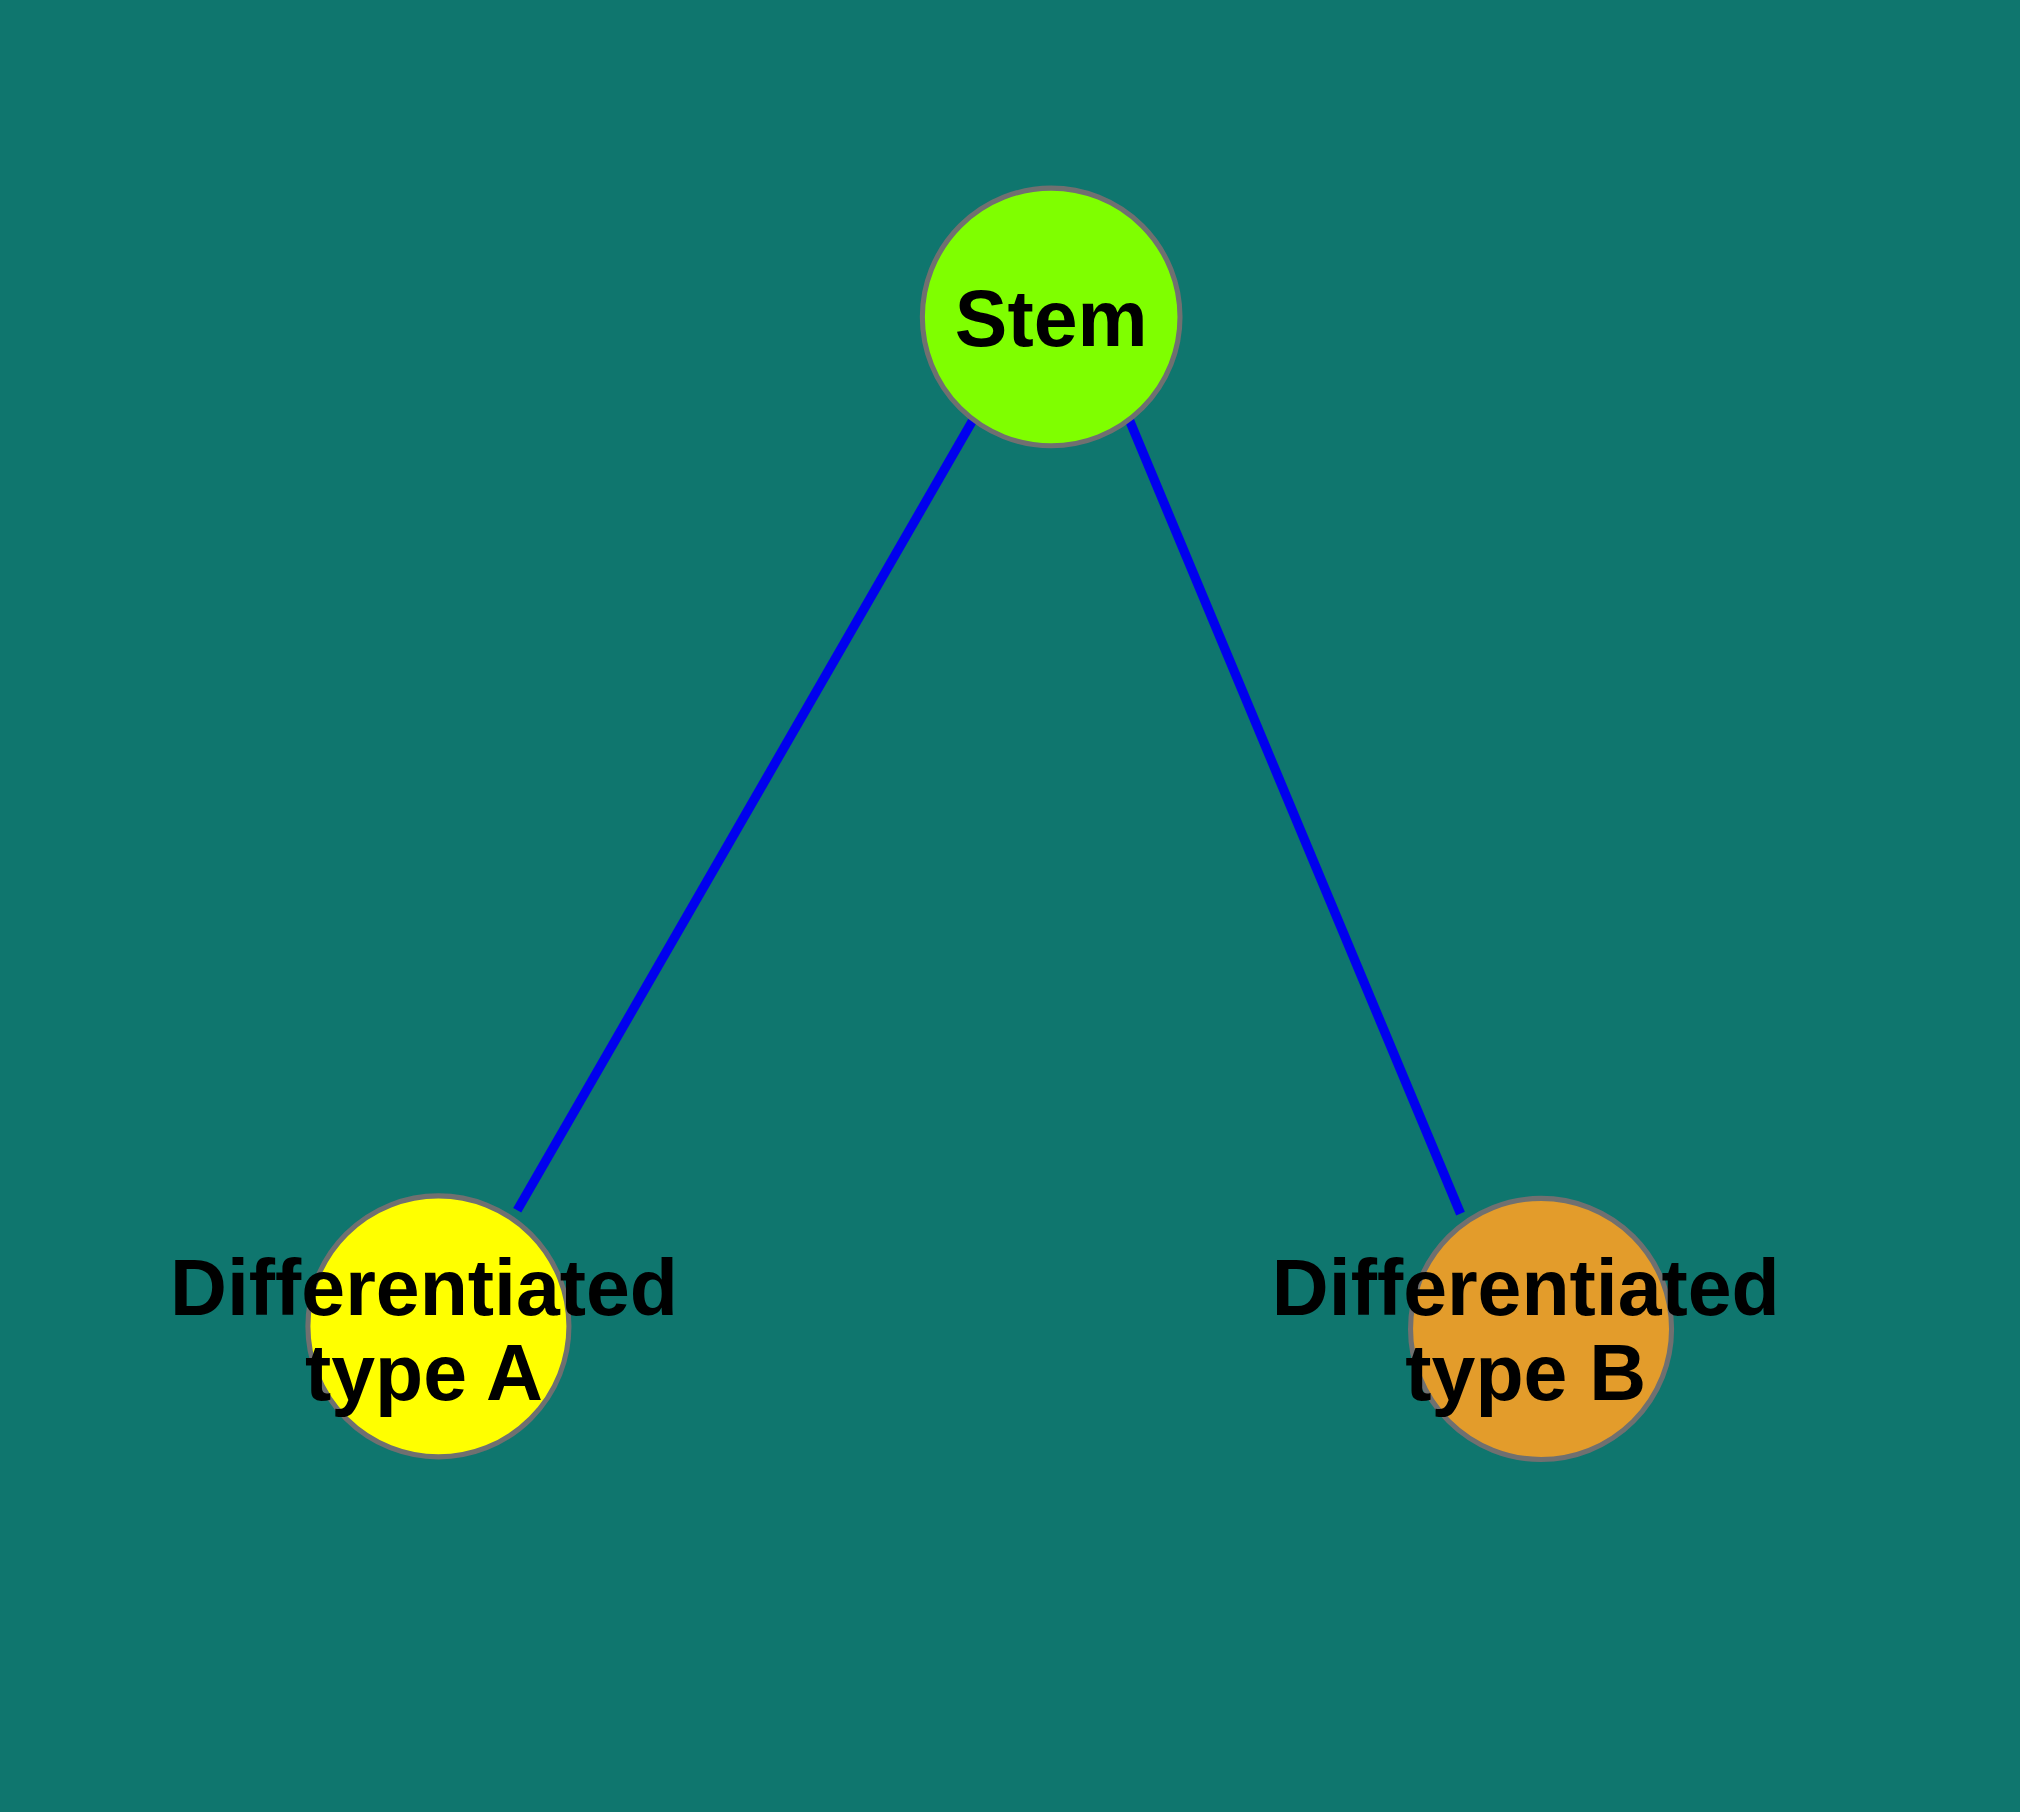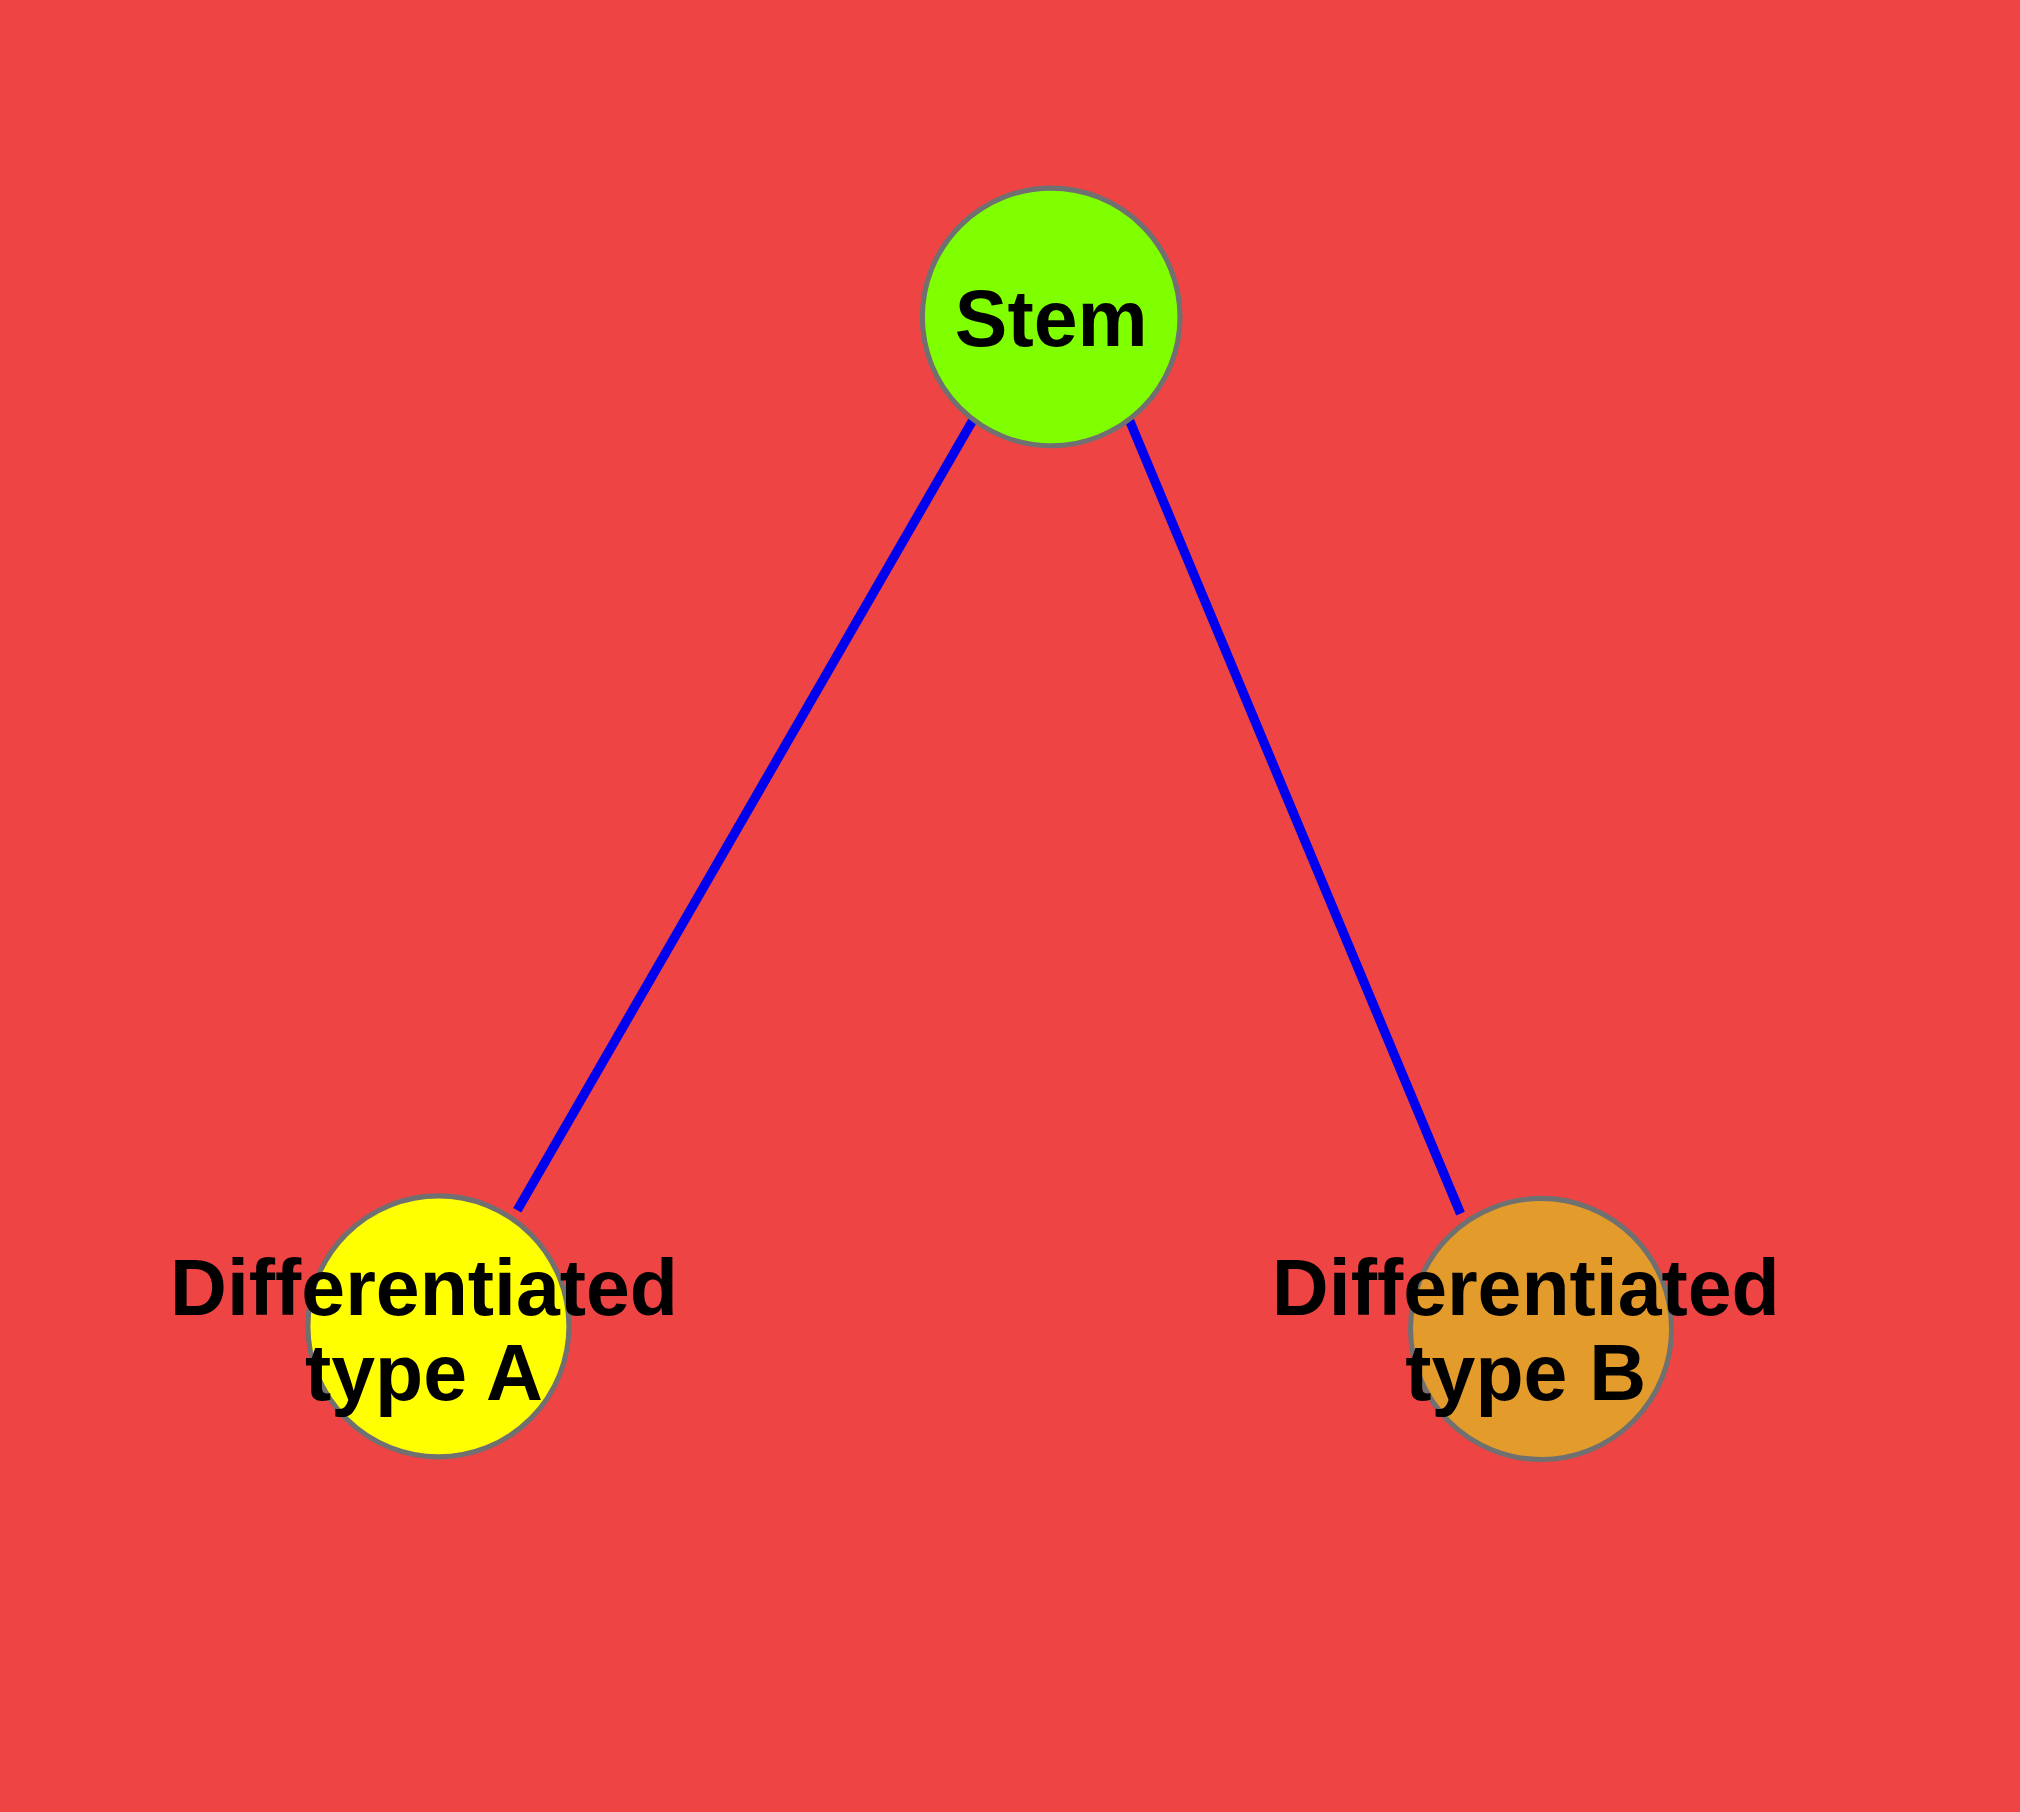--- a/index.html
+++ b/index.html
@@ -33,21 +33,21 @@
   .edge-line {
     stroke-linecap: butt;
   }
   .node-circle {
     
   }
 </style>
 </head>
 <body>
 
-<div id="canvas" style="width: 2021px; height: 1812px; background: #ef4444;">
+<div id="canvas" style="width: 2021px; height: 1812px; background: #0f766e;">
   <svg id="graph-svg" viewBox="0 0 2384 2138" xmlns="http://www.w3.org/2000/svg" aria-hidden="false" style="width: 2021px; height: 1812px;">
     <g id="edges-layer">
         <line x1="1148" y1="495" x2="610" y2="1428" stroke="#0000ee" stroke-width="11" class="edge-line"></line>
         <line x1="1332" y1="495" x2="1723" y2="1432" stroke="#0000ee" stroke-width="11" class="edge-line"></line>
       </g>
     <g id="nodes-layer">
         <circle cx="1240" cy="374" r="152" fill="#7fff00" stroke="#707070" stroke-width="6" class="node-circle"></circle>
         <circle cx="517" cy="1565" r="154" fill="#ffff00" stroke="#707070" stroke-width="6" class="node-circle"></circle>
         <circle cx="1818" cy="1568" r="154" fill="#e39c2b" stroke="#707070" stroke-width="6" class="node-circle"></circle>
       </g>

